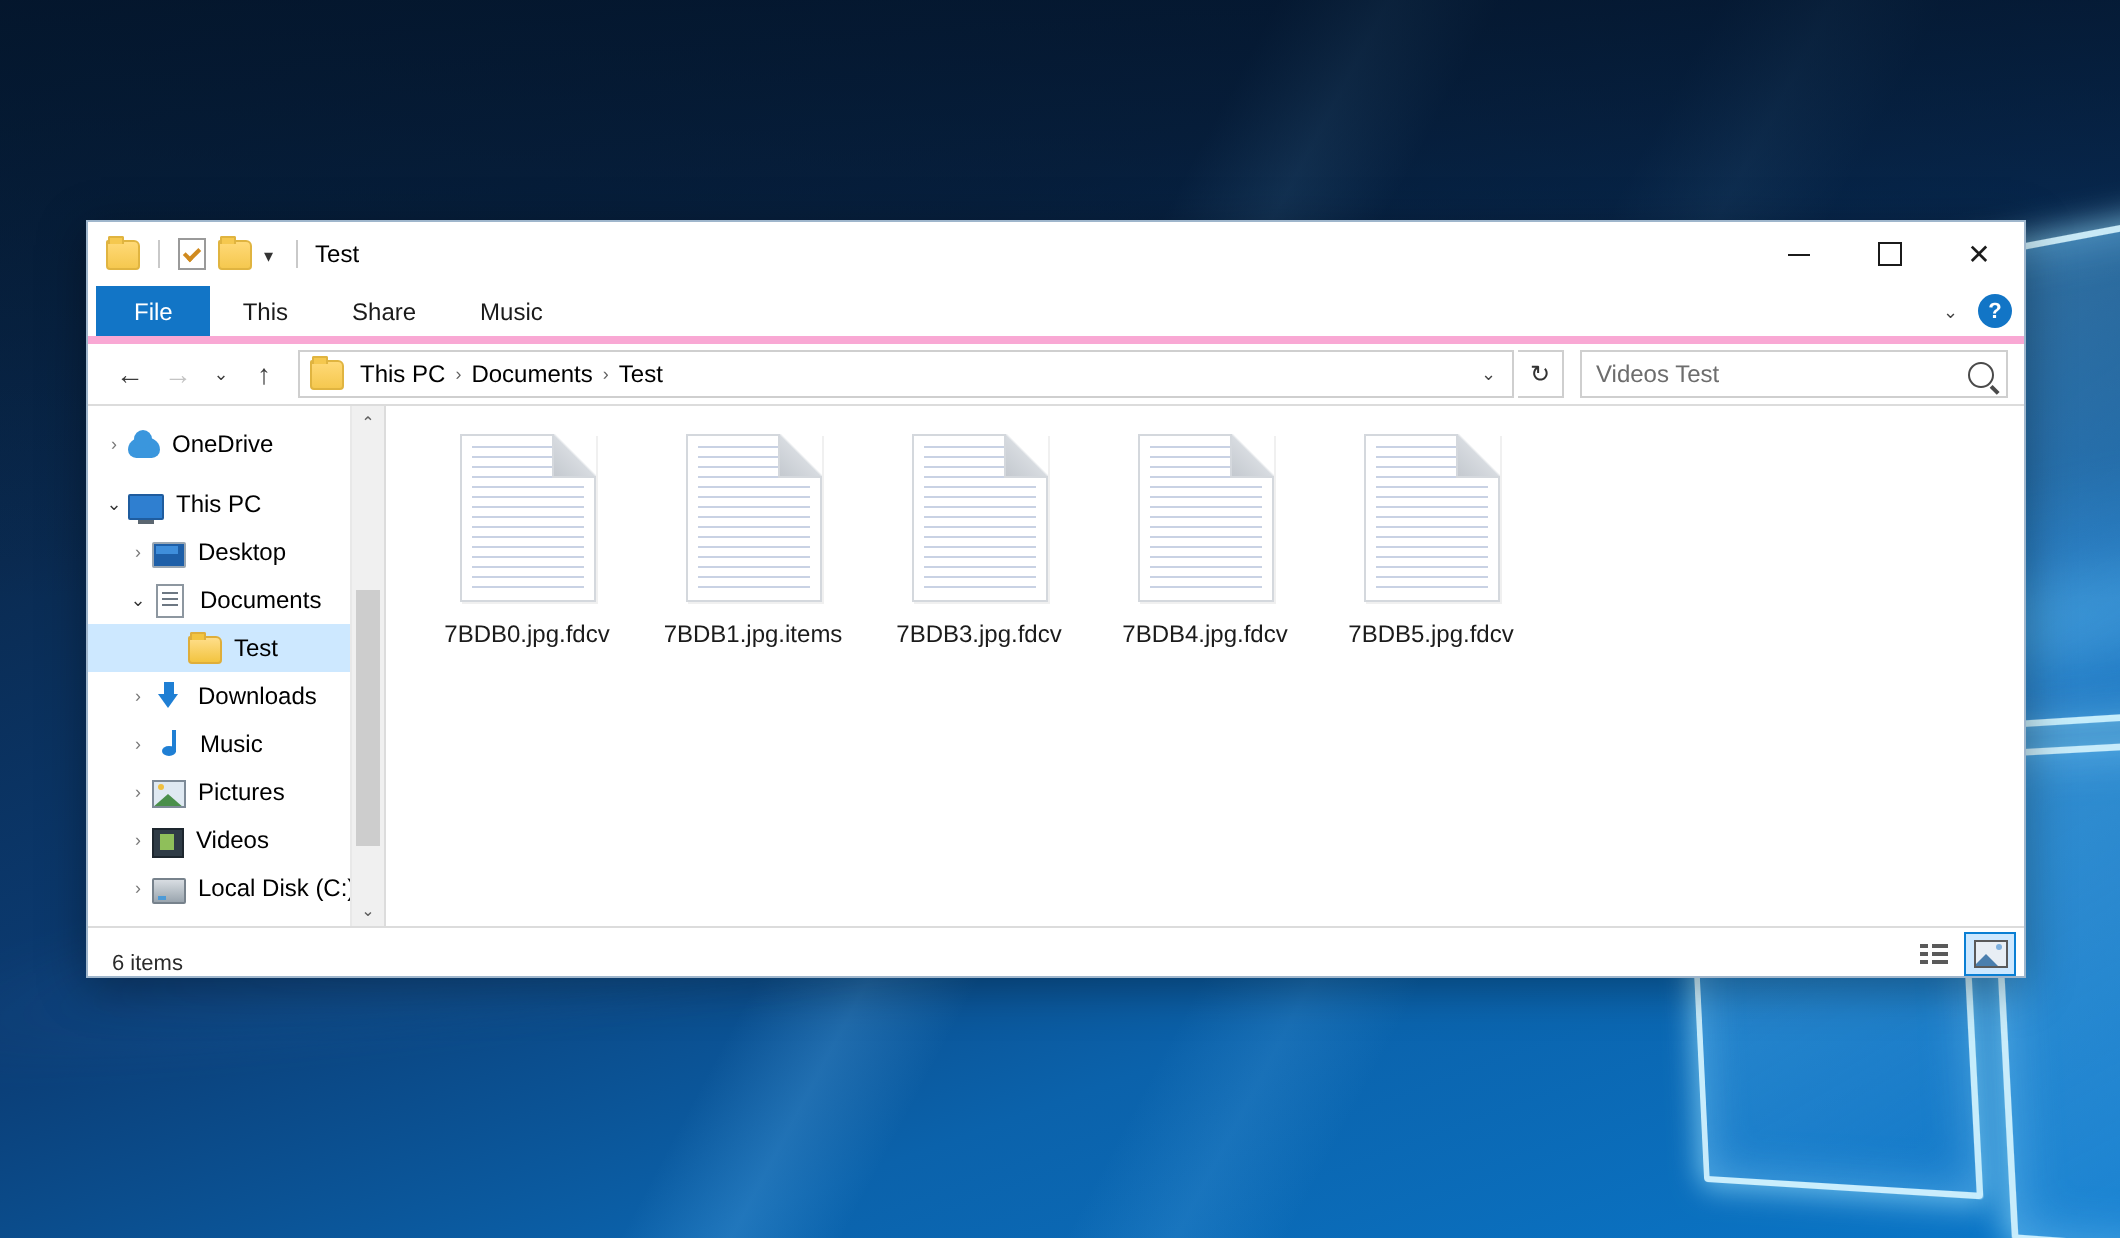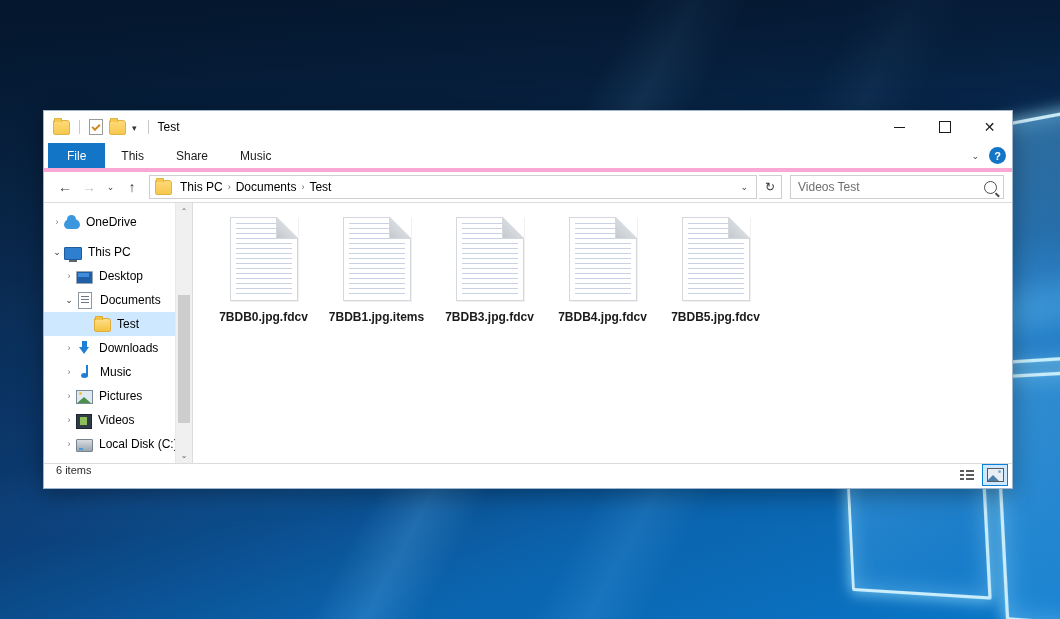--- a/index.html
+++ b/index.html
@@ -496,30 +496,29 @@
   }
   .filename {
     margin-top: 9px;
     font-size: 12px;
     color: #1b1b1b;
     line-height: 14px;
     text-align: left;
     max-width: 110px;
     overflow: hidden;
     white-space: nowrap;
-    font-weight: bold;
   }
 
   
   .statusbar {
     height: 24px;
     border-top: 1px solid #dcdcdc;
     background: #fff;
     display: flex;
-    align-items: flex-start;
+    align-items: flex-end;
     padding: 0 4px 0 12px;
     font-size: 11px;
     color: #2b2b2b;
     flex: 0 0 auto;
   }
   .statusbar .spacer { flex: 1 1 auto; }
   .viewbtn {
     width: 24px; height: 20px;
     display: flex; align-items: center; justify-content: center;
     margin-left: 2px;

